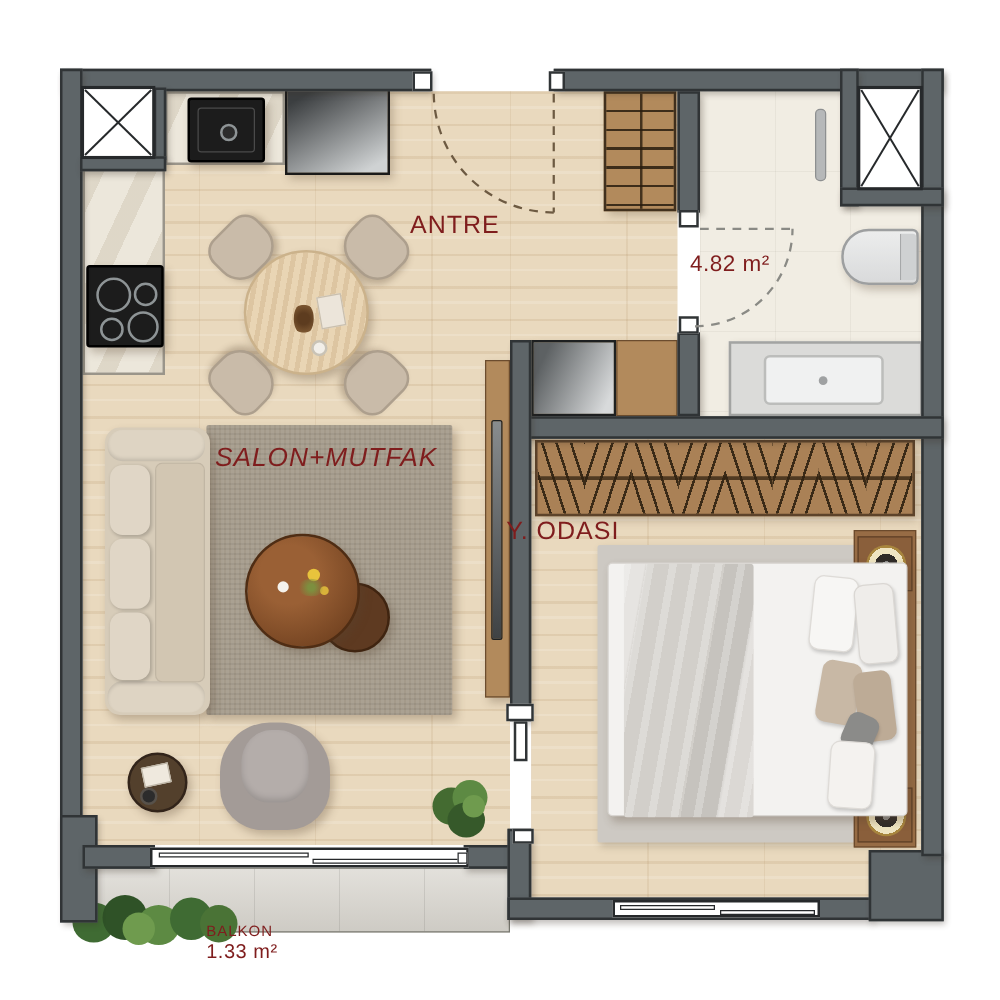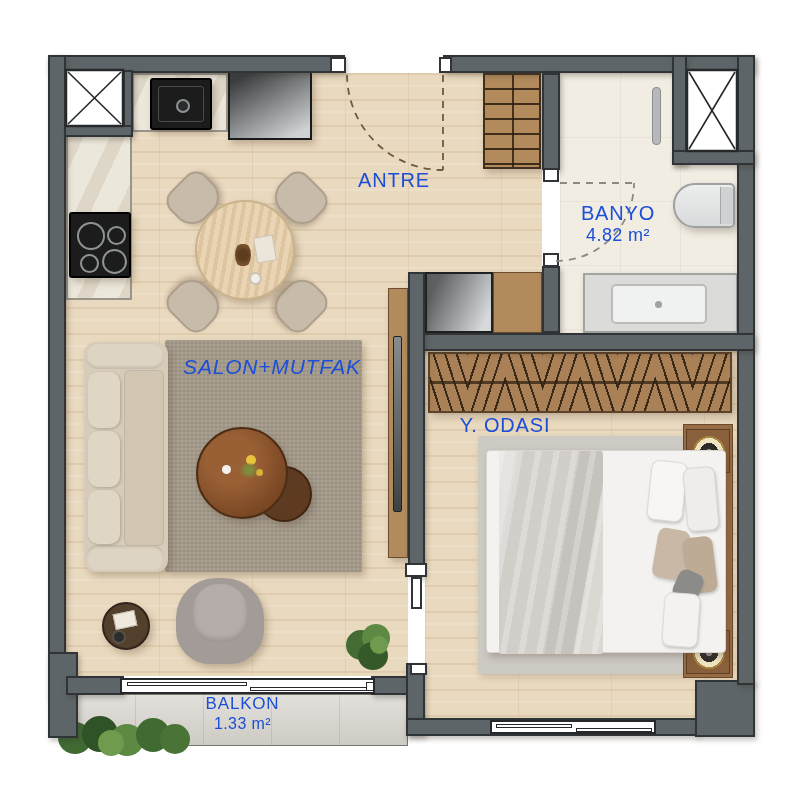--- a/index.html
+++ b/index.html
@@ -54,26 +54,26 @@
   .wseg{flex:1;height:100%;}
   .sl-a{background:repeating-linear-gradient(72deg, transparent 0 9px, #3a2a17 9px 11px);}
   .sl-b{background:repeating-linear-gradient(108deg, transparent 0 9px, #3a2a17 9px 11px);}
 
   .lamp{position:absolute;width:32px;height:32px;border-radius:50%;
         background:radial-gradient(circle, #8d8d8b 0 3px, #2f2b28 3px 9px, #efe5c2 9px 14px, #a8863e 14px 16px);}
 
   .pillow{position:absolute;border-radius:8px;box-shadow:1px 2px 3px rgba(0,0,0,.18);}
 
   
-  .room-label{position:absolute;text-align:center;color:#1d4ed8;z-index:40;line-height:1.2;letter-spacing:.8px;}
+  .room-label{position:absolute;text-align:left;color:#7f1d1d;z-index:40;line-height:1.2;letter-spacing:.8px;}
   .room-label .name{font-size:20px;}
   .room-label .area{font-size:18px;letter-spacing:.4px;}
   .room-label.big .name{font-size:21px;font-style:italic;}
   .room-label.big .area{font-size:19px;}
-  .room-label.small .name{font-size:17px;}
+  .room-label.small .name{font-size:12px;margin-top:44px;}
   .room-label.small .area{font-size:16px;}
 
   svg.overlay{position:absolute;left:0;top:0;z-index:34;pointer-events:none;}
 </style>
 </head>
 <body>
 
 <div class="plan">
 
   <div class="abs wood" style="left:66px;top:73px;width:342px;height:603px;"></div>
@@ -258,21 +258,20 @@
     <g>
       <path d="M556,261 A78,78 0 0 0 634,183" fill="none" stroke="#8a8a85" stroke-width="1.8" stroke-dasharray="7 6"></path>
       <line x1="560" y1="183" x2="634" y2="183" stroke="#8a8a85" stroke-width="1.8" stroke-dasharray="7 6"></line>
     </g>
   </svg>
 
   <div class="room-label" style="left:328px;top:168px;width:132px;">
     <div class="name">ANTRE</div>
   </div>
   <div class="room-label" style="left:552px;top:201px;width:132px;">
-    <div class="name">BANYO</div>
     <div class="area">4.82 m²</div>
   </div>
   <div class="room-label big" style="left:172px;top:354px;width:200px;">
     <div class="name">SALON+MUTFAK</div>
   </div>
   <div class="room-label" style="left:405px;top:413px;width:200px;">
     <div class="name">Y. ODASI</div>
   </div>
   <div class="room-label small" style="left:165px;top:694px;width:155px;">
     <div class="name">BALKON</div>

